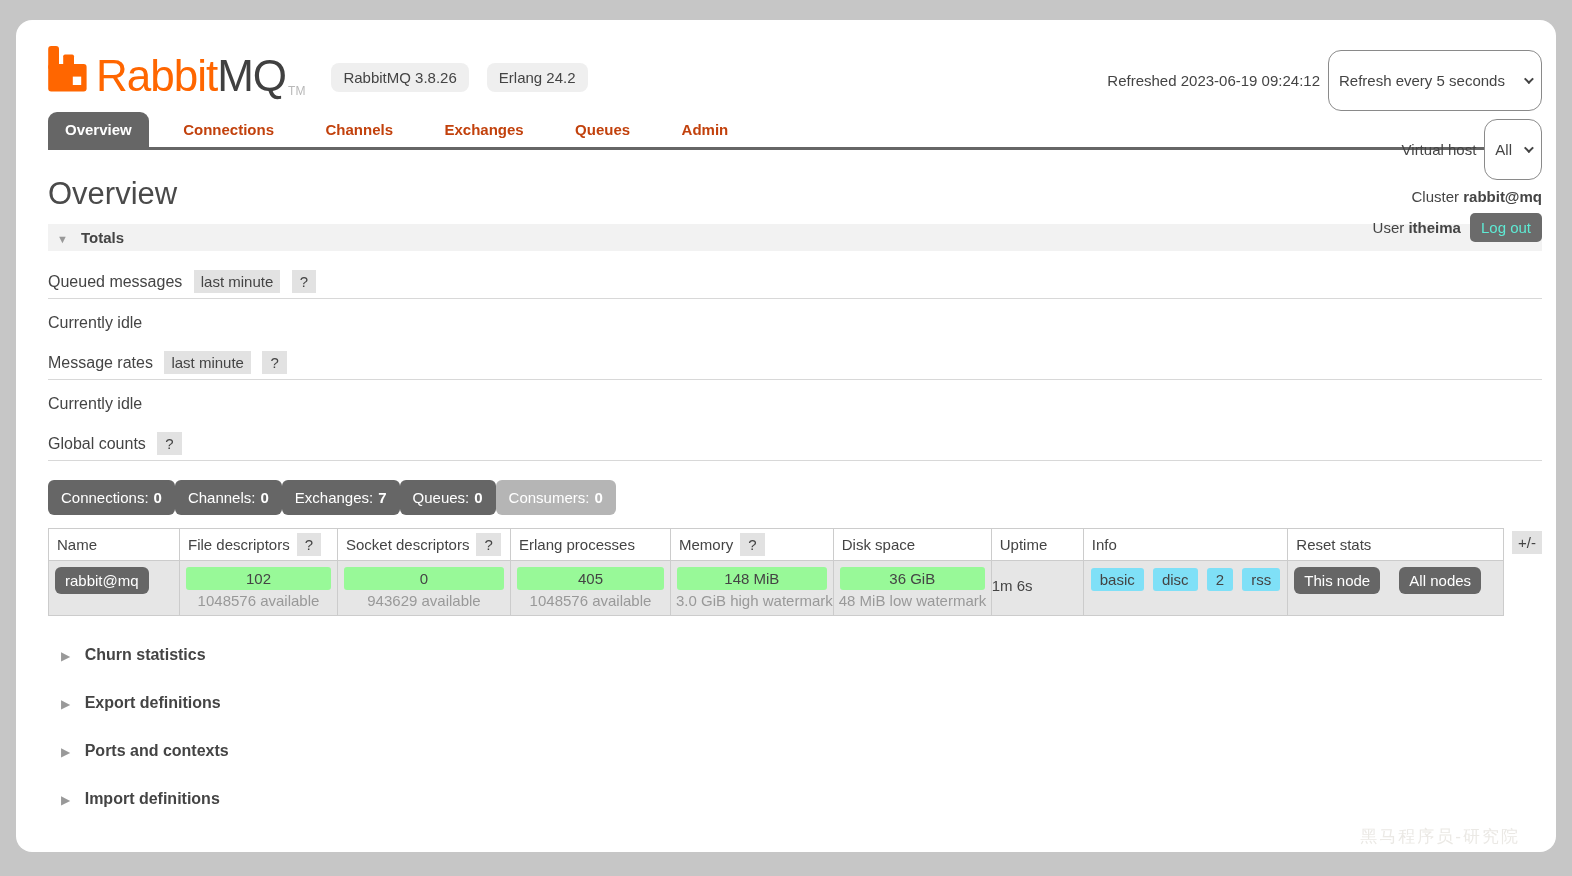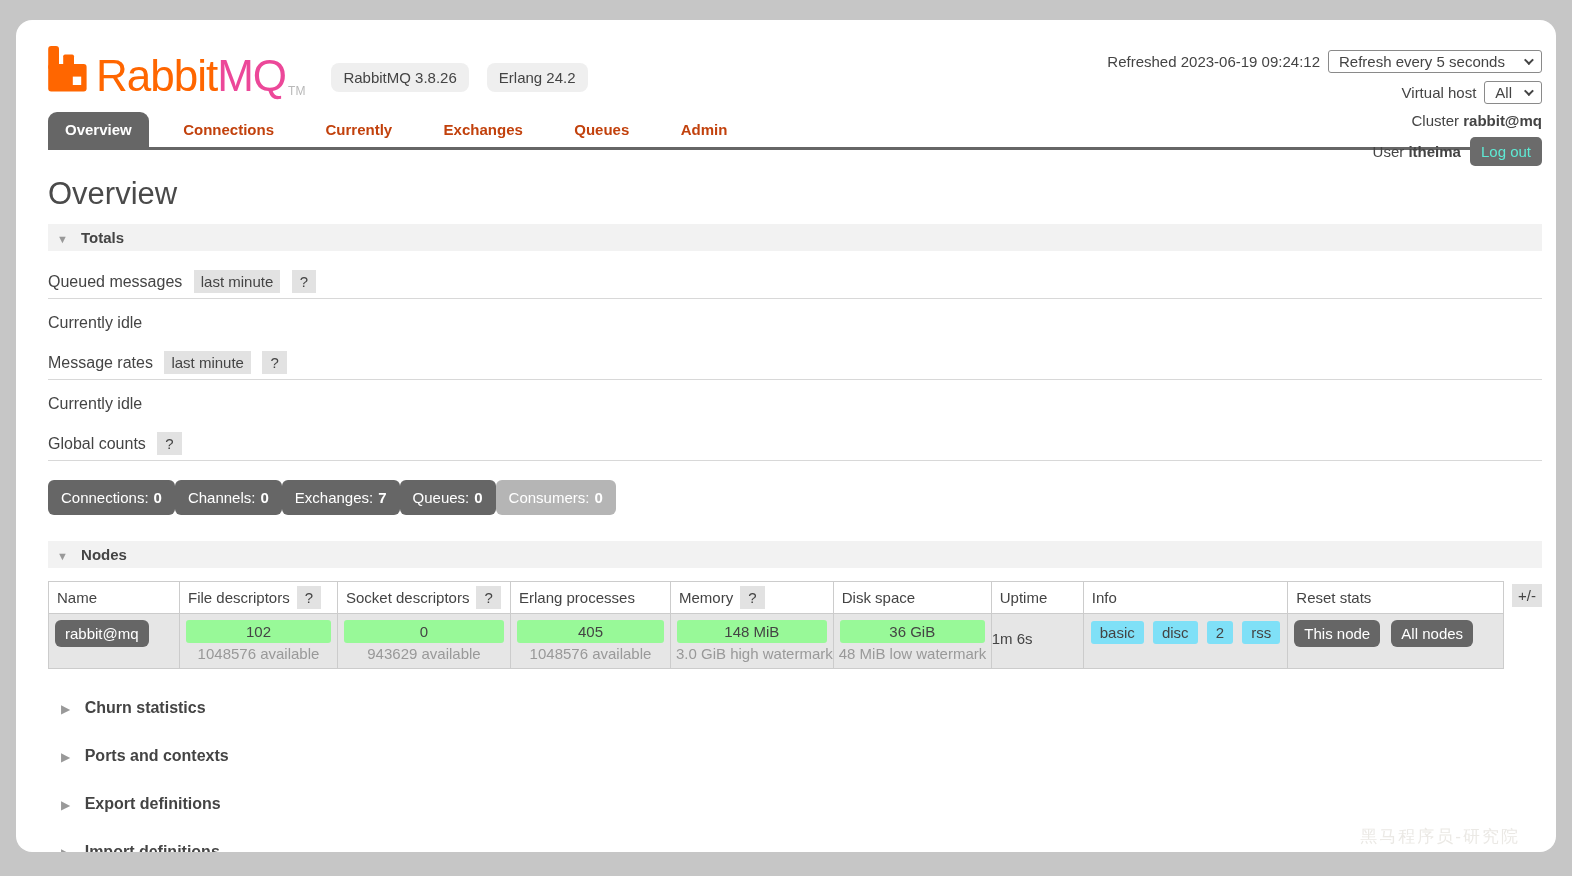--- a/index.html
+++ b/index.html
@@ -16,38 +16,38 @@
     border-radius: 16px;
     height: 832px;
     overflow: hidden;
   }
   
   .header { padding: 26px 14px 0 32px; height: 92px; }
   .brand { display: flex; align-items: flex-end; }
   .logo-mark { margin-right: 8px; }
   .brand-text { font-size: 44px; letter-spacing: -1px; line-height: 1; }
   .brand-rabbit { color: #ff6600; }
-  .brand-mq { color: #ec4899; }
+  .brand-mq { color: #404040; }
   .brand-tm { color: #b9b9b9; font-size: 12px; margin-left: 2px; }
   .version-badges { display: inline-flex; gap: 18px; margin-left: 26px; margin-bottom: 6px; }
   .version-badge {
     background: #efefef; border-radius: 8px; padding: 6px 12px;
     font-size: 15px; color: #444; white-space: nowrap;
   }
   
   .top-right {
     position: absolute; top: 30px; right: 14px; z-index: 5;
     display: flex; flex-direction: column; align-items: flex-end; gap: 8px;
     font-size: 15px; color: #444;
   }
   .tr-row { display: flex; align-items: center; }
   .select-box {
     display: inline-flex; align-items: center; justify-content: space-between;
-    border: 1px solid #8a8a8a; border-radius: 3px; background: #fff;
-    padding: 2px 10px; margin-left: 8px; cursor: pointer;
+    border: 1px solid #8a8a8a; border-radius: 13px; background: #fff;
+    padding: 21px 10px; margin-left: 8px; cursor: pointer;
   }
   .select-box.wide { min-width: 214px; }
   .chev {
     display: inline-block; width: 7px; height: 7px;
     border-right: 2px solid #444; border-bottom: 2px solid #444;
     transform: rotate(45deg) translateY(-2px); margin-left: 12px;
   }
   .bold { font-weight: bold; }
   .logout-btn {
     background: #6b6b6b; color: #5eead4; border: none; border-radius: 5px;
@@ -119,21 +119,21 @@
   .bar-sub.left { text-align: left; padding-left: 5px; }
   td.uptime-cell { padding-top: 16px; }
   td.info-cell { padding: 7px 2px 0 7px; white-space: nowrap; }
   .info-badge {
     display: inline-block; background: #7fe0f7; color: #444; border-radius: 3px;
     padding: 3px 9px; margin-right: 5px; cursor: pointer;
   }
   td.reset-cell { padding: 6px 2px 0 6px; white-space: nowrap; }
   .reset-btn {
     display: inline-block; background: #666; color: #fff; border-radius: 6px;
-    padding: 5px 10px; margin-right: 7px; cursor: pointer; border: none;
+    padding: 5px 10px; margin-right: 15px; cursor: pointer; border: none;
     font-size: 15px; font-family: inherit;
   }
   .plus-minus {
     background: #e2e2e2; padding: 3px 6px; font-size: 15px; color: #444;
     cursor: pointer; margin-top: 3px; white-space: nowrap;
   }
   .collapsed-section {
     margin: 30px 0 0 13px; font-size: 16px; font-weight: bold; color: #444; cursor: pointer;
   }
   .watermark {
@@ -187,21 +187,21 @@
       <span class="version-badges">
         <span class="version-badge">RabbitMQ 3.8.26</span>
         <span class="version-badge">Erlang 24.2</span>
       </span>
     </div>
   </div>
 
   <div class="tabs">
     <a class="tab active">Overview</a>
     <a class="tab">Connections</a>
-    <a class="tab">Currently</a>
+    <a class="tab">Channels</a>
     <a class="tab">Exchanges</a>
     <a class="tab">Queues</a>
     <a class="tab">Admin</a>
   </div>
 
   <div class="main">
     <h1 class="page-title">Overview</h1>
 
     <div class="section-bar">
       <span class="tri-open">▼</span>
@@ -238,24 +238,20 @@
         <span>Exchanges:</span><span class="val">7</span>
       </span>
       <span class="count-chip">
         <span>Queues:</span><span class="val">0</span>
       </span>
       <span class="count-chip muted">
         <span>Consumers:</span><span class="val">0</span>
       </span>
     </div>
 
-    <div class="section-bar" style="margin-top:26px">
-      <span class="tri-open">▼</span>
-      <span>Nodes</span>
-    </div>
 
     <div class="nodes-wrap">
       <table class="nodes-table">
         <thead>
           <tr>
             <th style="width:131px"><span>Name</span></th>
             <th style="width:158px"><span>File descriptors</span><span class="help-badge">?</span></th>
             <th style="width:173px"><span>Socket descriptors</span><span class="help-badge">?</span></th>
             <th style="width:160px"><span>Erlang processes</span></th>
             <th style="width:158px"><span>Memory</span><span class="help-badge">?</span></th>
@@ -306,25 +302,25 @@
       </table>
       <span class="plus-minus">+/-</span>
     </div>
 
     <div class="collapsed-section">
       <span class="tri-closed">▶</span>
       <span>Churn statistics</span>
     </div>
     <div class="collapsed-section">
       <span class="tri-closed">▶</span>
-      <span>Ports and contexts</span>
+      <span>Export definitions</span>
     </div>
     <div class="collapsed-section">
       <span class="tri-closed">▶</span>
-      <span>Export definitions</span>
+      <span>Ports and contexts</span>
     </div>
     <div class="collapsed-section">
       <span class="tri-closed">▶</span>
       <span>Import definitions</span>
     </div>
   </div>
 
   <div class="watermark">黑马程序员-研究院</div>
 </div>
 

